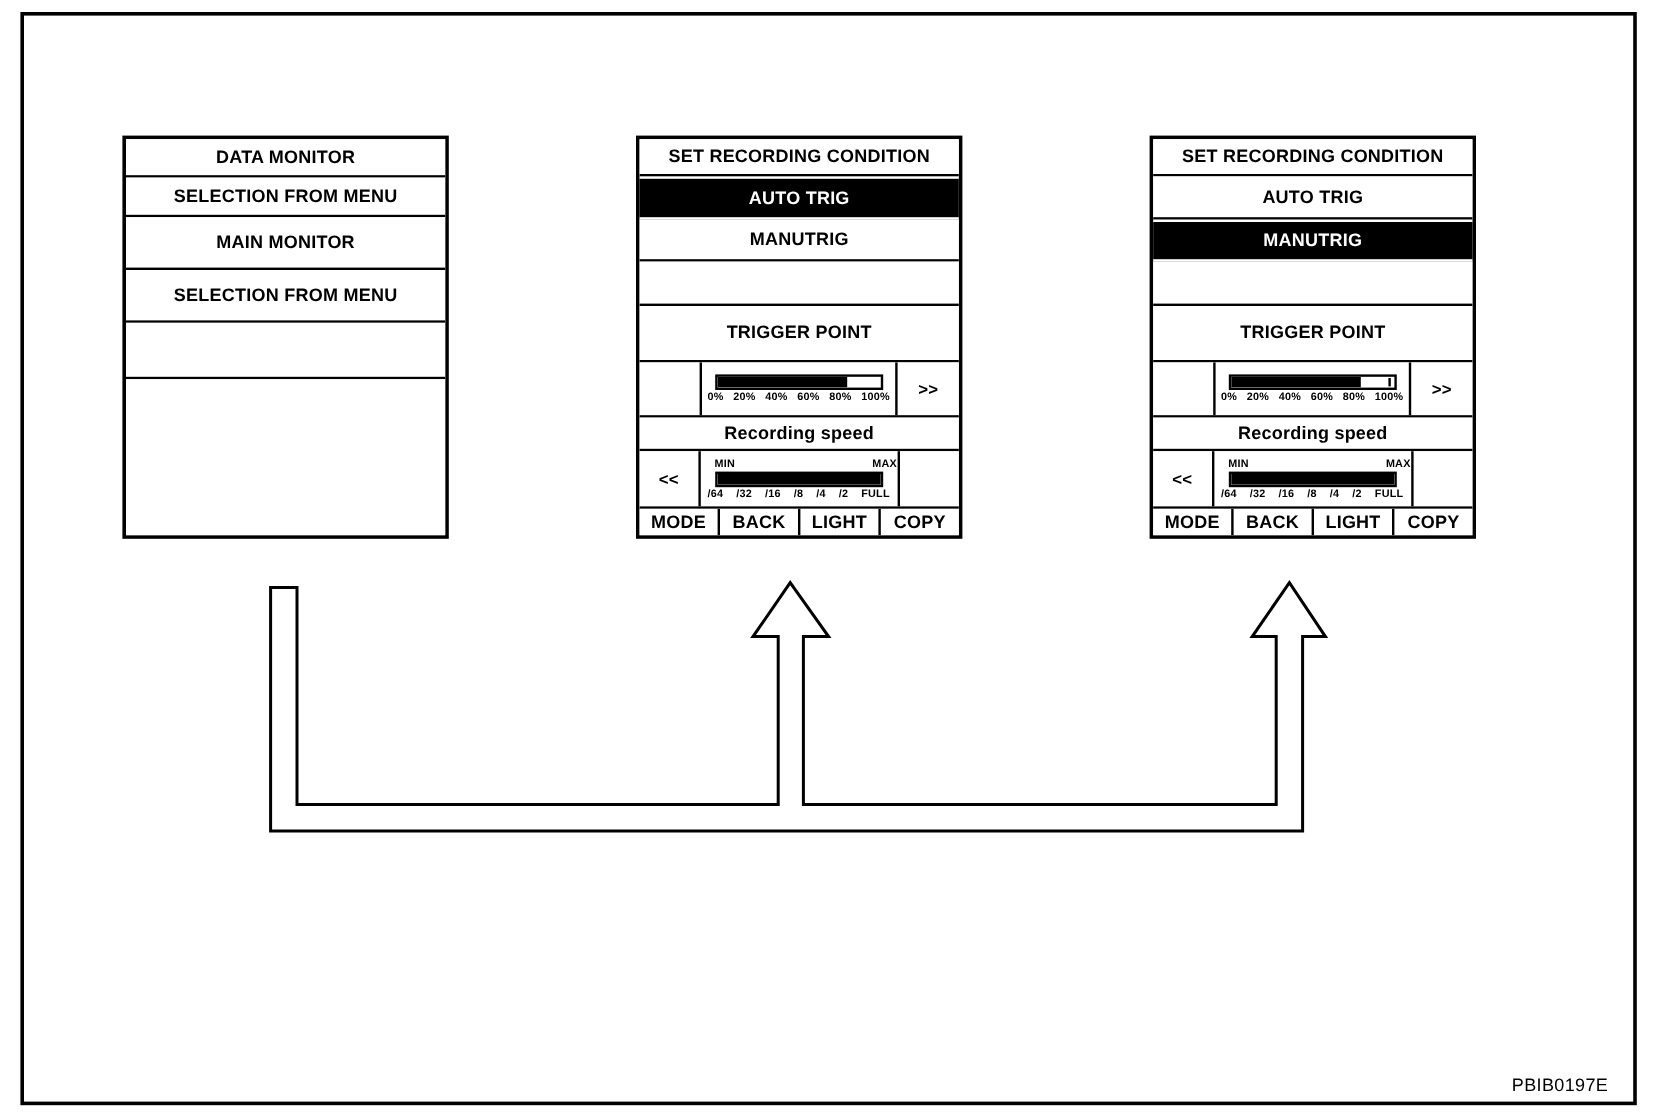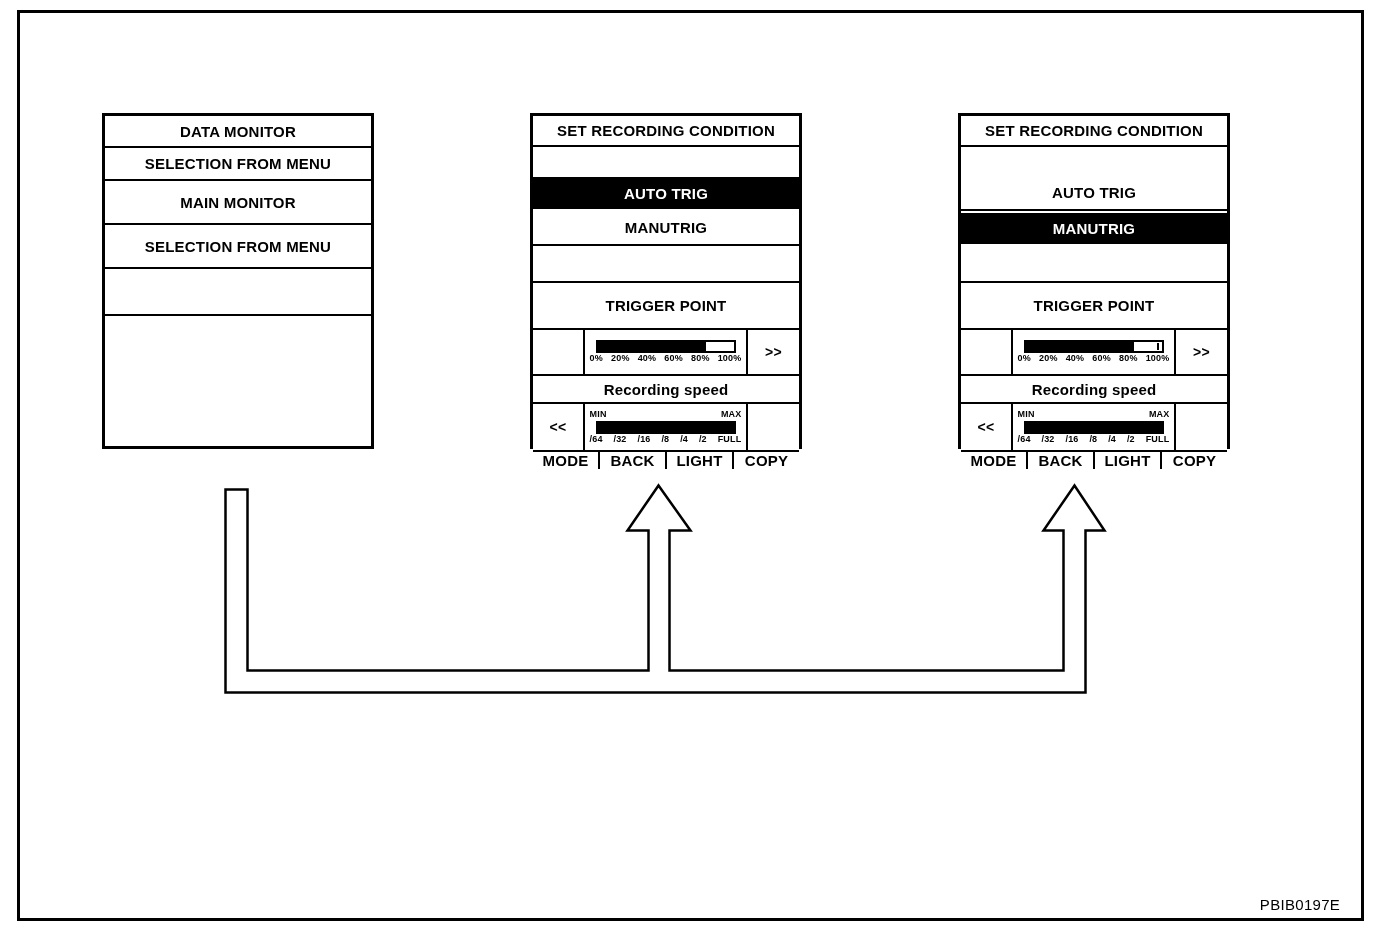--- a/index.html
+++ b/index.html
@@ -33,21 +33,21 @@
   
   .panel-menu .crt-row:nth-child(1){height:32px;}
   .panel-menu .crt-row:nth-child(2){height:33px;}
   .panel-menu .crt-row:nth-child(3){height:44px;}
   .panel-menu .crt-row:nth-child(4){height:44px;}
   .panel-menu .crt-row:nth-child(5){height:47px;}
   .panel-menu .crt-row:nth-child(6){height:46px;}
   .panel-menu .crt-row:nth-child(7){height:45px;}
   
   .h-title{height:31px;}
-  .h-trig0{height:36px;margin-top:28px;}
+  .h-trig0{height:36px;}
   .h-trig1{height:35px;}
   .h-spacer{height:37px;}
   .h-tplabel{height:47px;}
   .h-tpbar{height:46px;}
   .h-rslabel{height:28px;}
   .h-rsbar{height:48px;}
   
   .barrow{padding:0;justify-content:stretch;align-items:stretch;}
   .cell{display:flex;align-items:center;justify-content:center;box-sizing:border-box;}
   .cell-left{width:52px;border-right:2px solid #000;font-size:14px;font-weight:bold;}
@@ -56,21 +56,21 @@
   .bar{
     position:relative;width:140px;height:13px;border:2px solid #000;
     box-sizing:border-box;background:#fff;overflow:hidden;
   }
   .fill{height:100%;background:#000;}
   .endtick{position:absolute;right:3px;top:1px;width:2px;height:7px;background:#000;}
   .minmax,.ticks{
     display:flex;justify-content:space-between;width:152px;
     font-size:9px;font-weight:bold;line-height:1.1;margin:0 auto;
   }
-  .minmax{margin-bottom:1px;}
+  .minmax{margin-bottom:1px;padding-left:12px;}
   .ticks{margin-top:1px;}
   
   .keysrow{padding:0;align-items:stretch;justify-content:stretch;}
   .fkey{
     flex:1 1 0;display:flex;align-items:center;justify-content:center;
     border-right:2px solid #000;font-size:15px;font-weight:bold;box-sizing:border-box;
   }
   .fkey:last-child{border-right:none;}
   
   .connector{position:absolute;left:0;top:0;pointer-events:none;}

